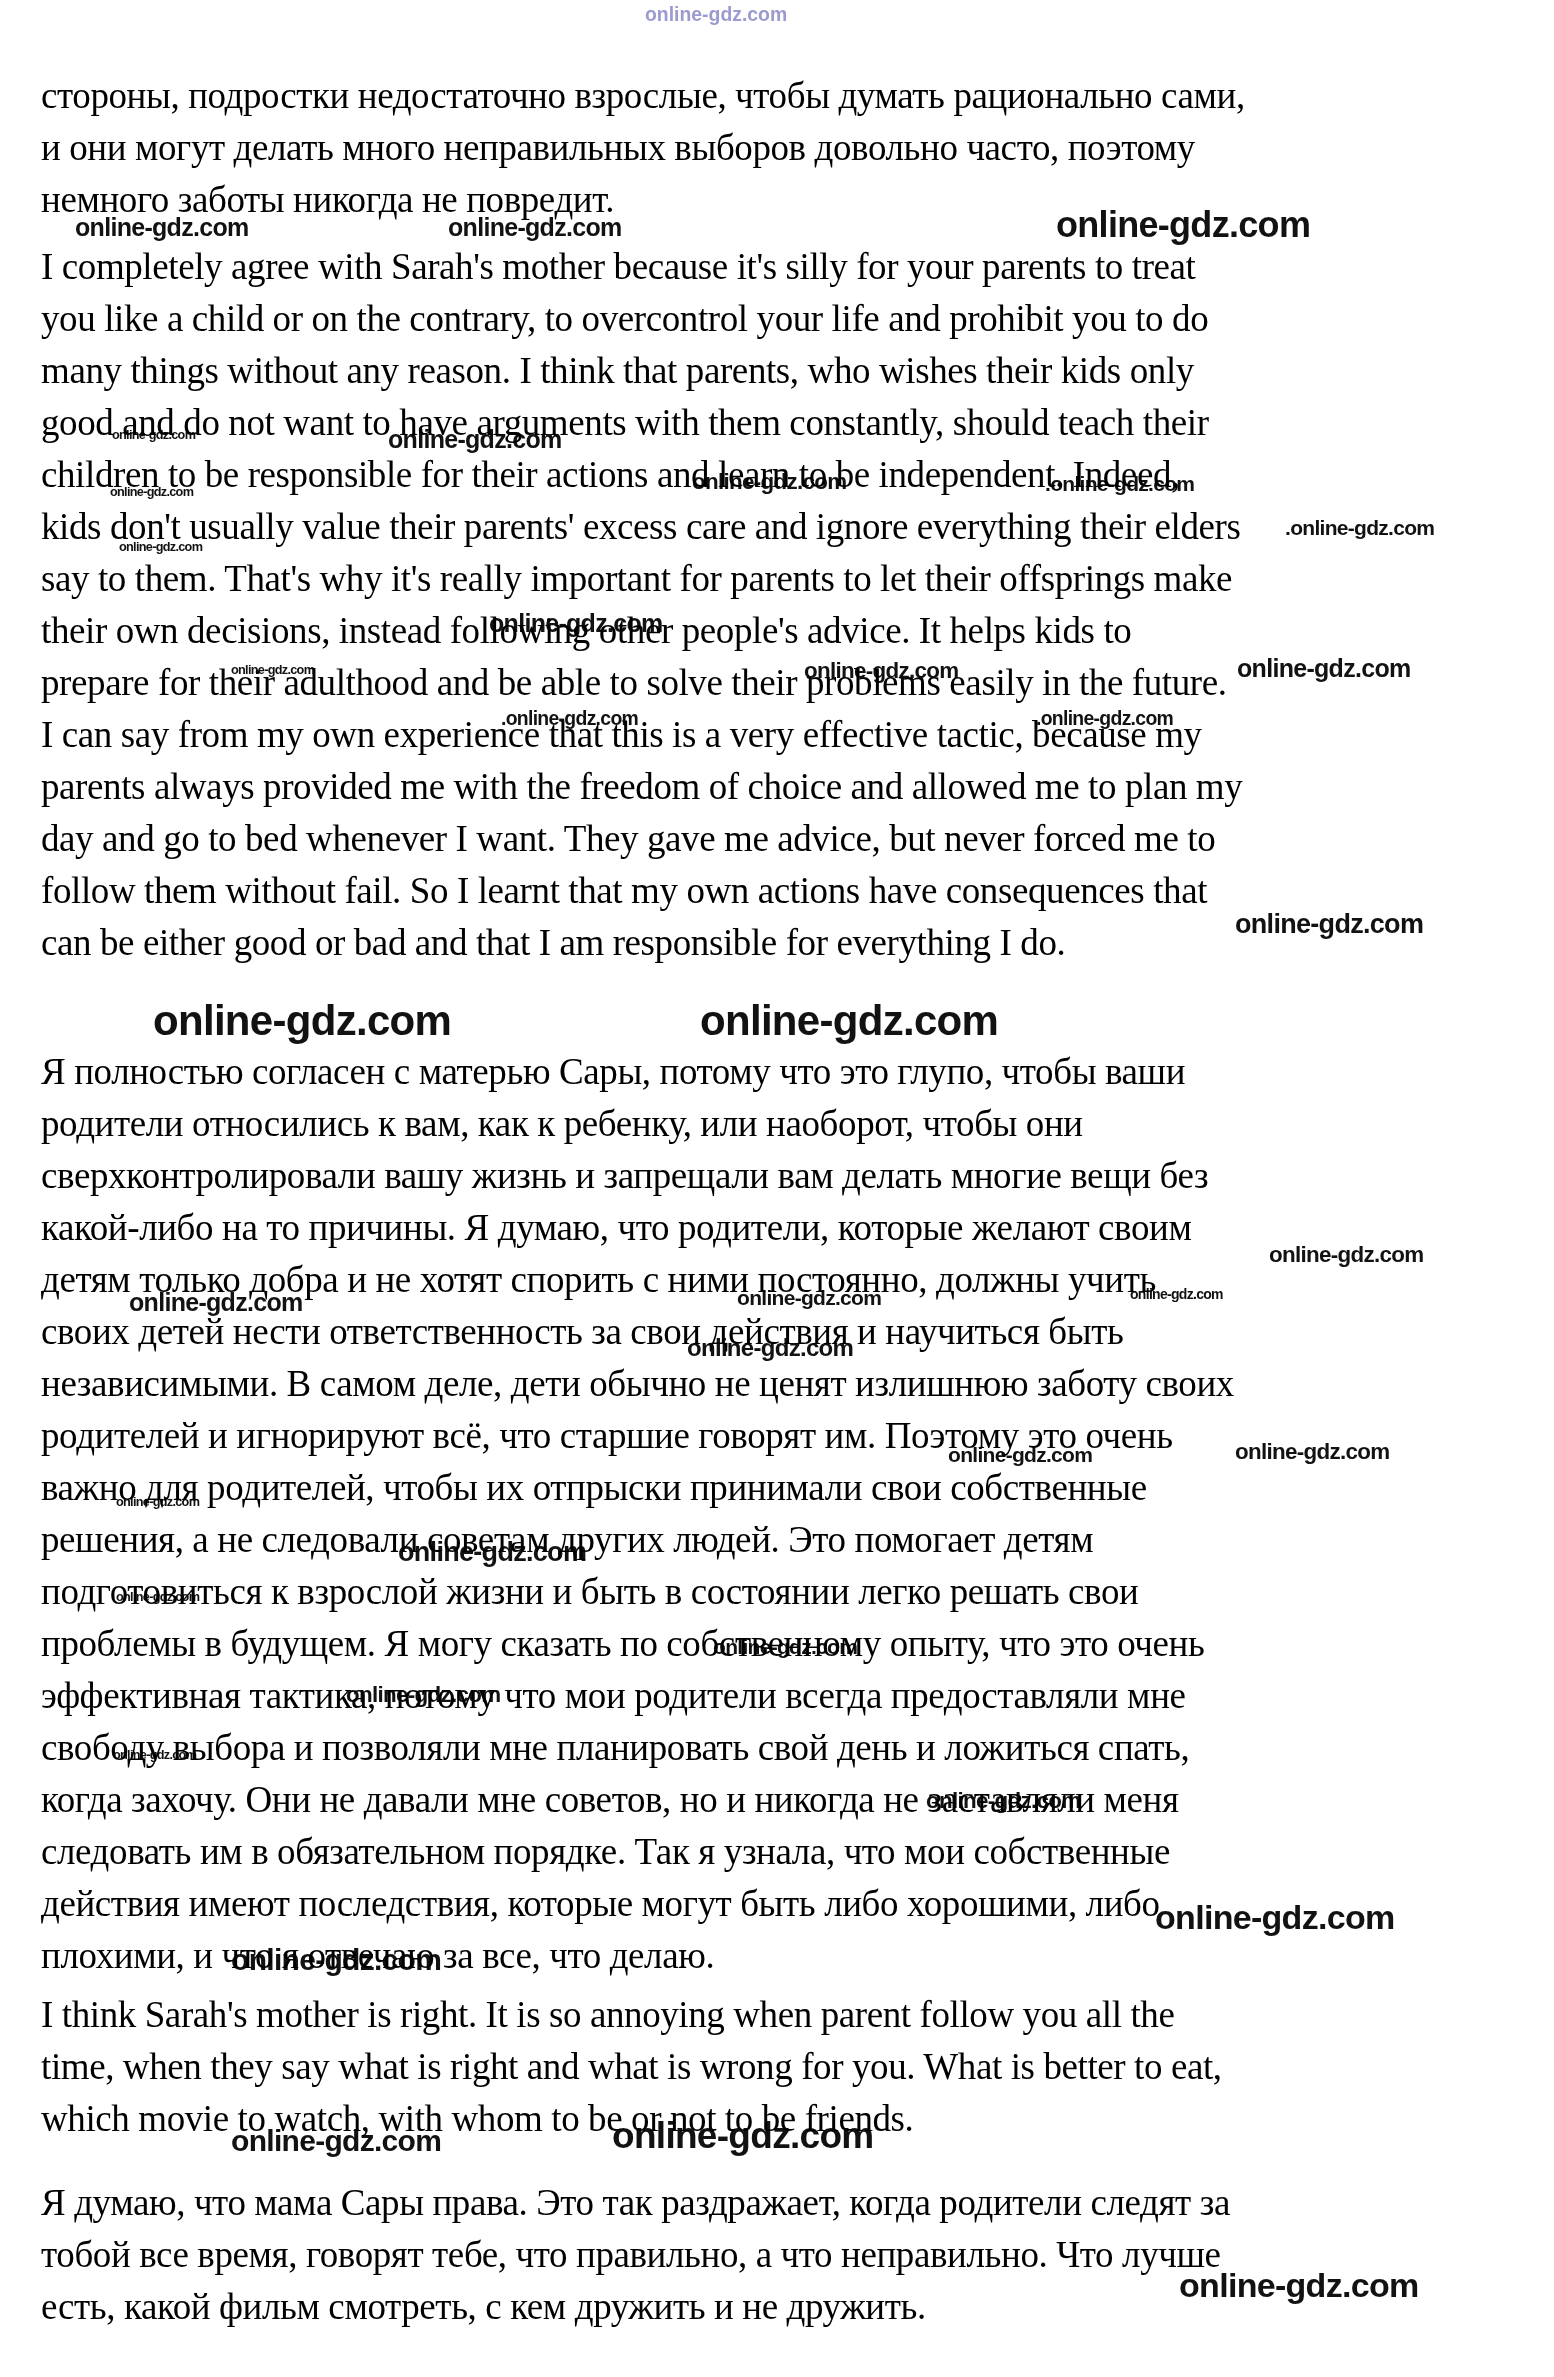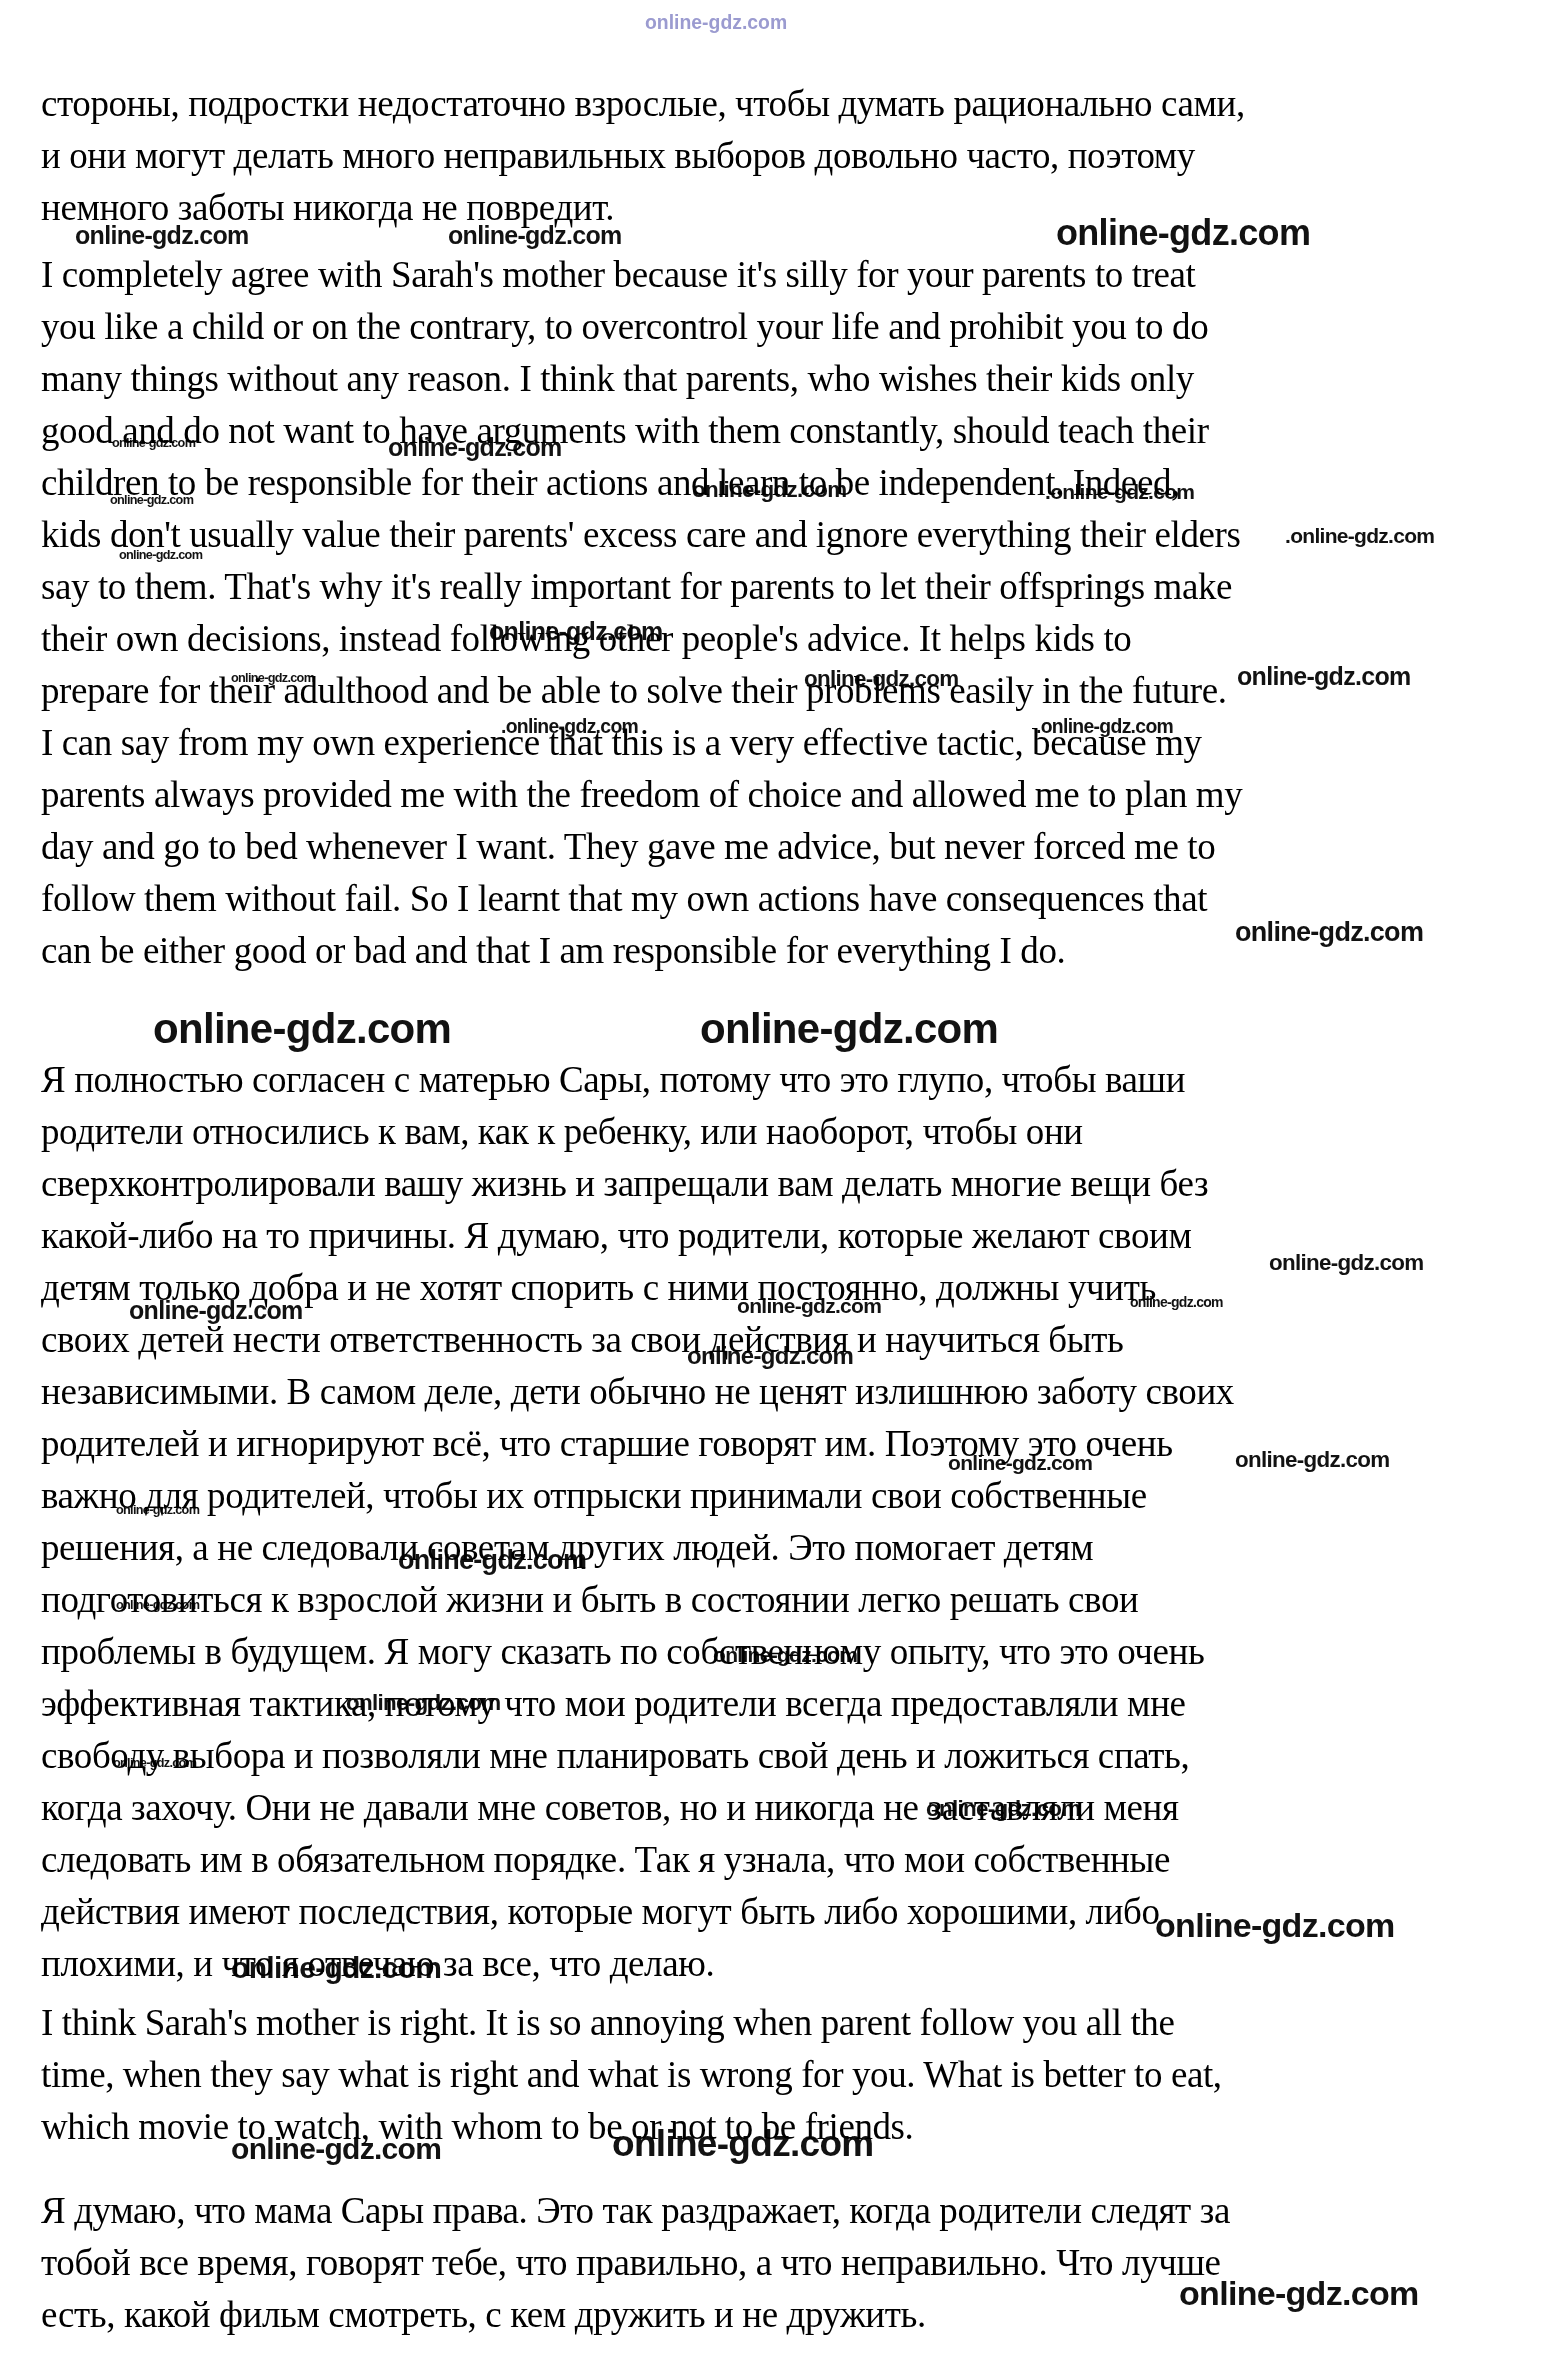--- a/index.html
+++ b/index.html
@@ -7,21 +7,21 @@
   body {
     width: 1554px; height: 2377px;
     background: #ffffff;
     position: relative;
     overflow: hidden;
     font-family: "Liberation Serif", serif;
     color: #000000;
   }
   .page {
     position: absolute; left: 0; top: 0;
-    width: 1554px; height: 2024px; margin-top: 8px;
+    width: 1554px; height: 2024px;
   }
   .para {
     position: absolute;
     left: 41px;
     font-size: 37px;
     line-height: 51px;
     color: #000000;
     letter-spacing: -0.4px;
     white-space: nowrap;
   }

